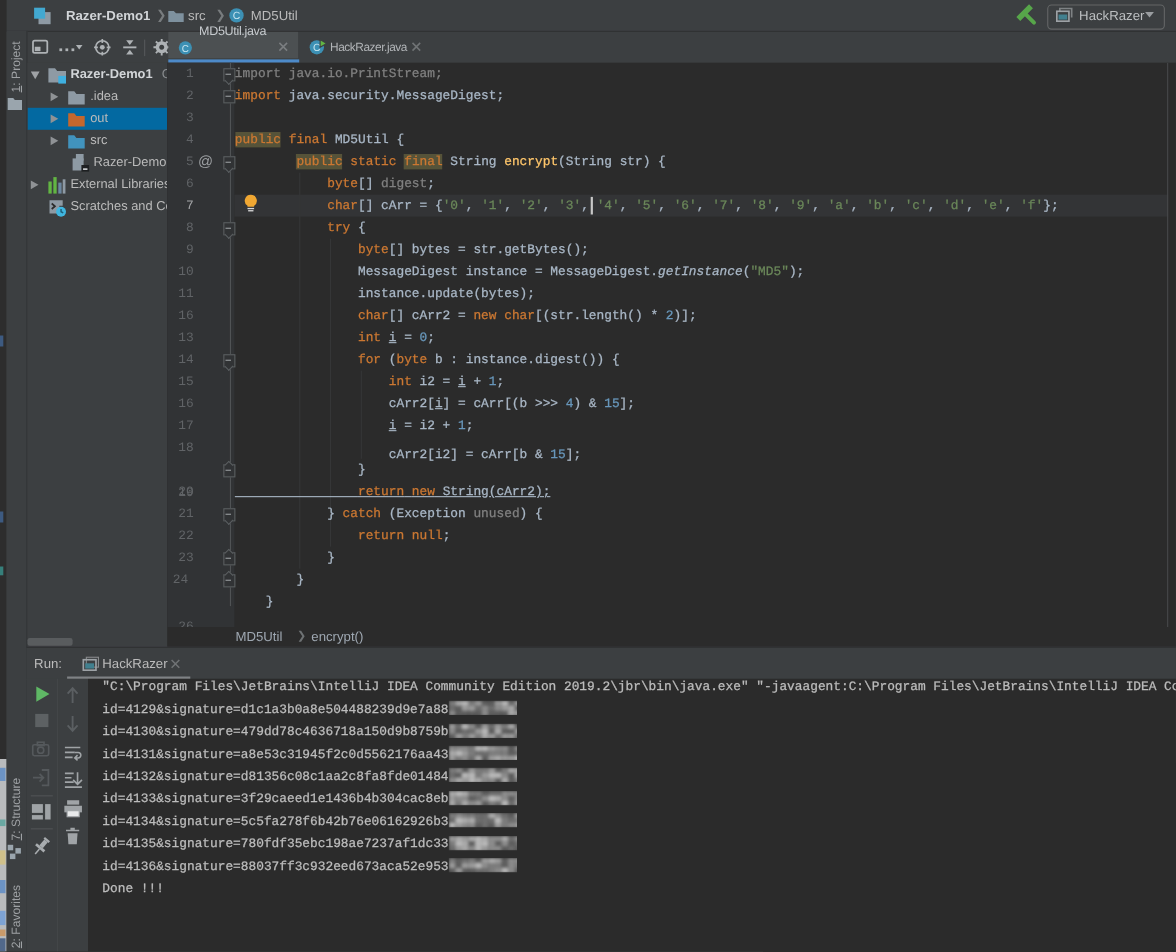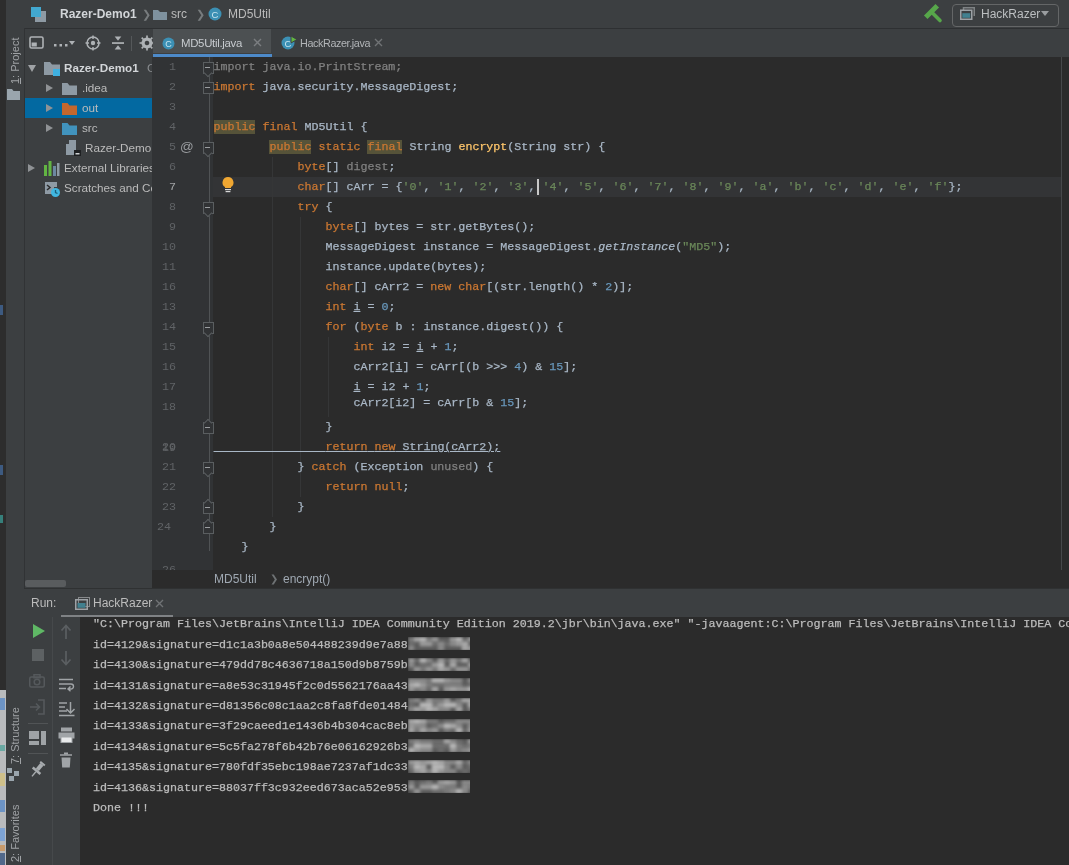--- a/index.html
+++ b/index.html
@@ -119,21 +119,21 @@
     <path d="M8 2.5 a5.5 5.5 0 1 0 0.01 0 Z M8 5.7 a2.3 2.3 0 1 1 -0.01 0" fill="#aeb2b5" fill-rule="evenodd"></path>
     <path d="M8 0.5 V3 M8 13 V15.5 M0.5 8 H3 M13 8 H15.5 M2.7 2.7 L4.5 4.5 M11.5 11.5 L13.3 13.3 M13.3 2.7 L11.5 4.5 M4.5 11.5 L2.7 13.3" stroke="#aeb2b5" stroke-width="1.7"></path>
   </svg>
 
 <div id="tab1" class="abs"></div>
 <div id="tab1line" class="abs"></div>
 <svg class="abs" style="left:162px;top:37px" width="13" height="13">
     <circle cx="6.5" cy="6.5" r="6" fill="#3c90b4"></circle>
     <text x="6.5" y="10" font-size="9" font-family="Liberation Sans" fill="#c6e4ef" text-anchor="middle">C</text>
   </svg>
-<div class="abs tabtxt" style="left:181px;top:31px;color:#c7cbcf;font-size:11.4px;letter-spacing:-0.3px;">MD5Util.java</div>
+<div class="abs tabtxt" style="left:181px;top:17px;color:#c7cbcf;font-size:11.4px;letter-spacing:-0.3px;">MD5Util.java</div>
 <svg class="abs" style="left:252px;top:37px" width="11" height="11">
     <path d="M2 2 L9 9 M9 2 L2 9" stroke="#7b7e81" stroke-width="1.4"></path>
   </svg>
 
 <svg class="abs" style="left:281px;top:36px" width="17" height="14">
     <circle cx="7" cy="7" r="6.5" fill="#3c90b4"></circle>
     <text x="7" y="10.5" font-size="9.5" font-family="Liberation Sans" fill="#c6e4ef" text-anchor="middle">C</text>
     <path d="M10 0 L16 3.5 L10 7 Z" fill="#62b543" stroke="#3c3f41" stroke-width="1"></path>
   </svg>
 <div class="abs tabtxt" style="left:300px;top:31px;color:#b2b5b8;font-size:10.8px;letter-spacing:-0.4px;">HackRazer.java</div>
@@ -295,21 +295,21 @@
   <div class="cline" style="top:140px;">            <span class="k">try</span> {</div>
   <div class="cline" style="top:160px;">                <span class="k">byte</span>[] bytes = str.getBytes();</div>
   <div class="cline" style="top:180px;">                MessageDigest instance = MessageDigest.<span class="it">getInstance</span>(<span class="s">"MD5"</span>);</div>
   <div class="cline" style="top:200px;">                instance.update(bytes);</div>
   <div class="cline" style="top:220px;">                <span class="k">char</span>[] cArr2 = <span class="k">new</span> <span class="k">char</span>[(str.length() * <span class="n">2</span>)];</div>
   <div class="cline" style="top:240px;">                <span class="k">int</span> <span class="u">i</span> = <span class="n">0</span>;</div>
   <div class="cline" style="top:260px;">                <span class="k">for</span> (<span class="k">byte</span> b : instance.digest()) {</div>
   <div class="cline" style="top:280px;">                    <span class="k">int</span> i2 = <span class="u">i</span> + <span class="n">1</span>;</div>
   <div class="cline" style="top:300px;">                    cArr2[<span class="u">i</span>] = cArr[(b &gt;&gt;&gt; <span class="n">4</span>) &amp; <span class="n">15</span>];</div>
   <div class="cline" style="top:320px;">                    <span class="u">i</span> = i2 + <span class="n">1</span>;</div>
-  <div class="cline" style="top:336px;">                    cArr2[i2] = cArr[b &amp; <span class="n">15</span>];</div>
+  <div class="cline" style="top:346px;">                    cArr2[i2] = cArr[b &amp; <span class="n">15</span>];</div>
   <div class="cline" style="top:360px;">                }</div>
   <div class="cline" style="top:380px;text-decoration:underline;">                <span class="k">return</span> <span class="k">new</span> String(cArr2);</div>
   <div class="cline" style="top:400px;">            } <span class="k">catch</span> (Exception <span class="g">unused</span>) {</div>
   <div class="cline" style="top:420px;">                <span class="k">return</span> <span class="k">null</span>;</div>
   <div class="cline" style="top:440px;">            }</div>
   <div class="cline" style="top:460px;">        }</div>
   <div class="cline" style="top:480px;">    }</div>
   </div>
 
   <div class="abs" style="left:385px;top:122px;width:1.6px;height:16px;background:#c8c8c8;"></div>

